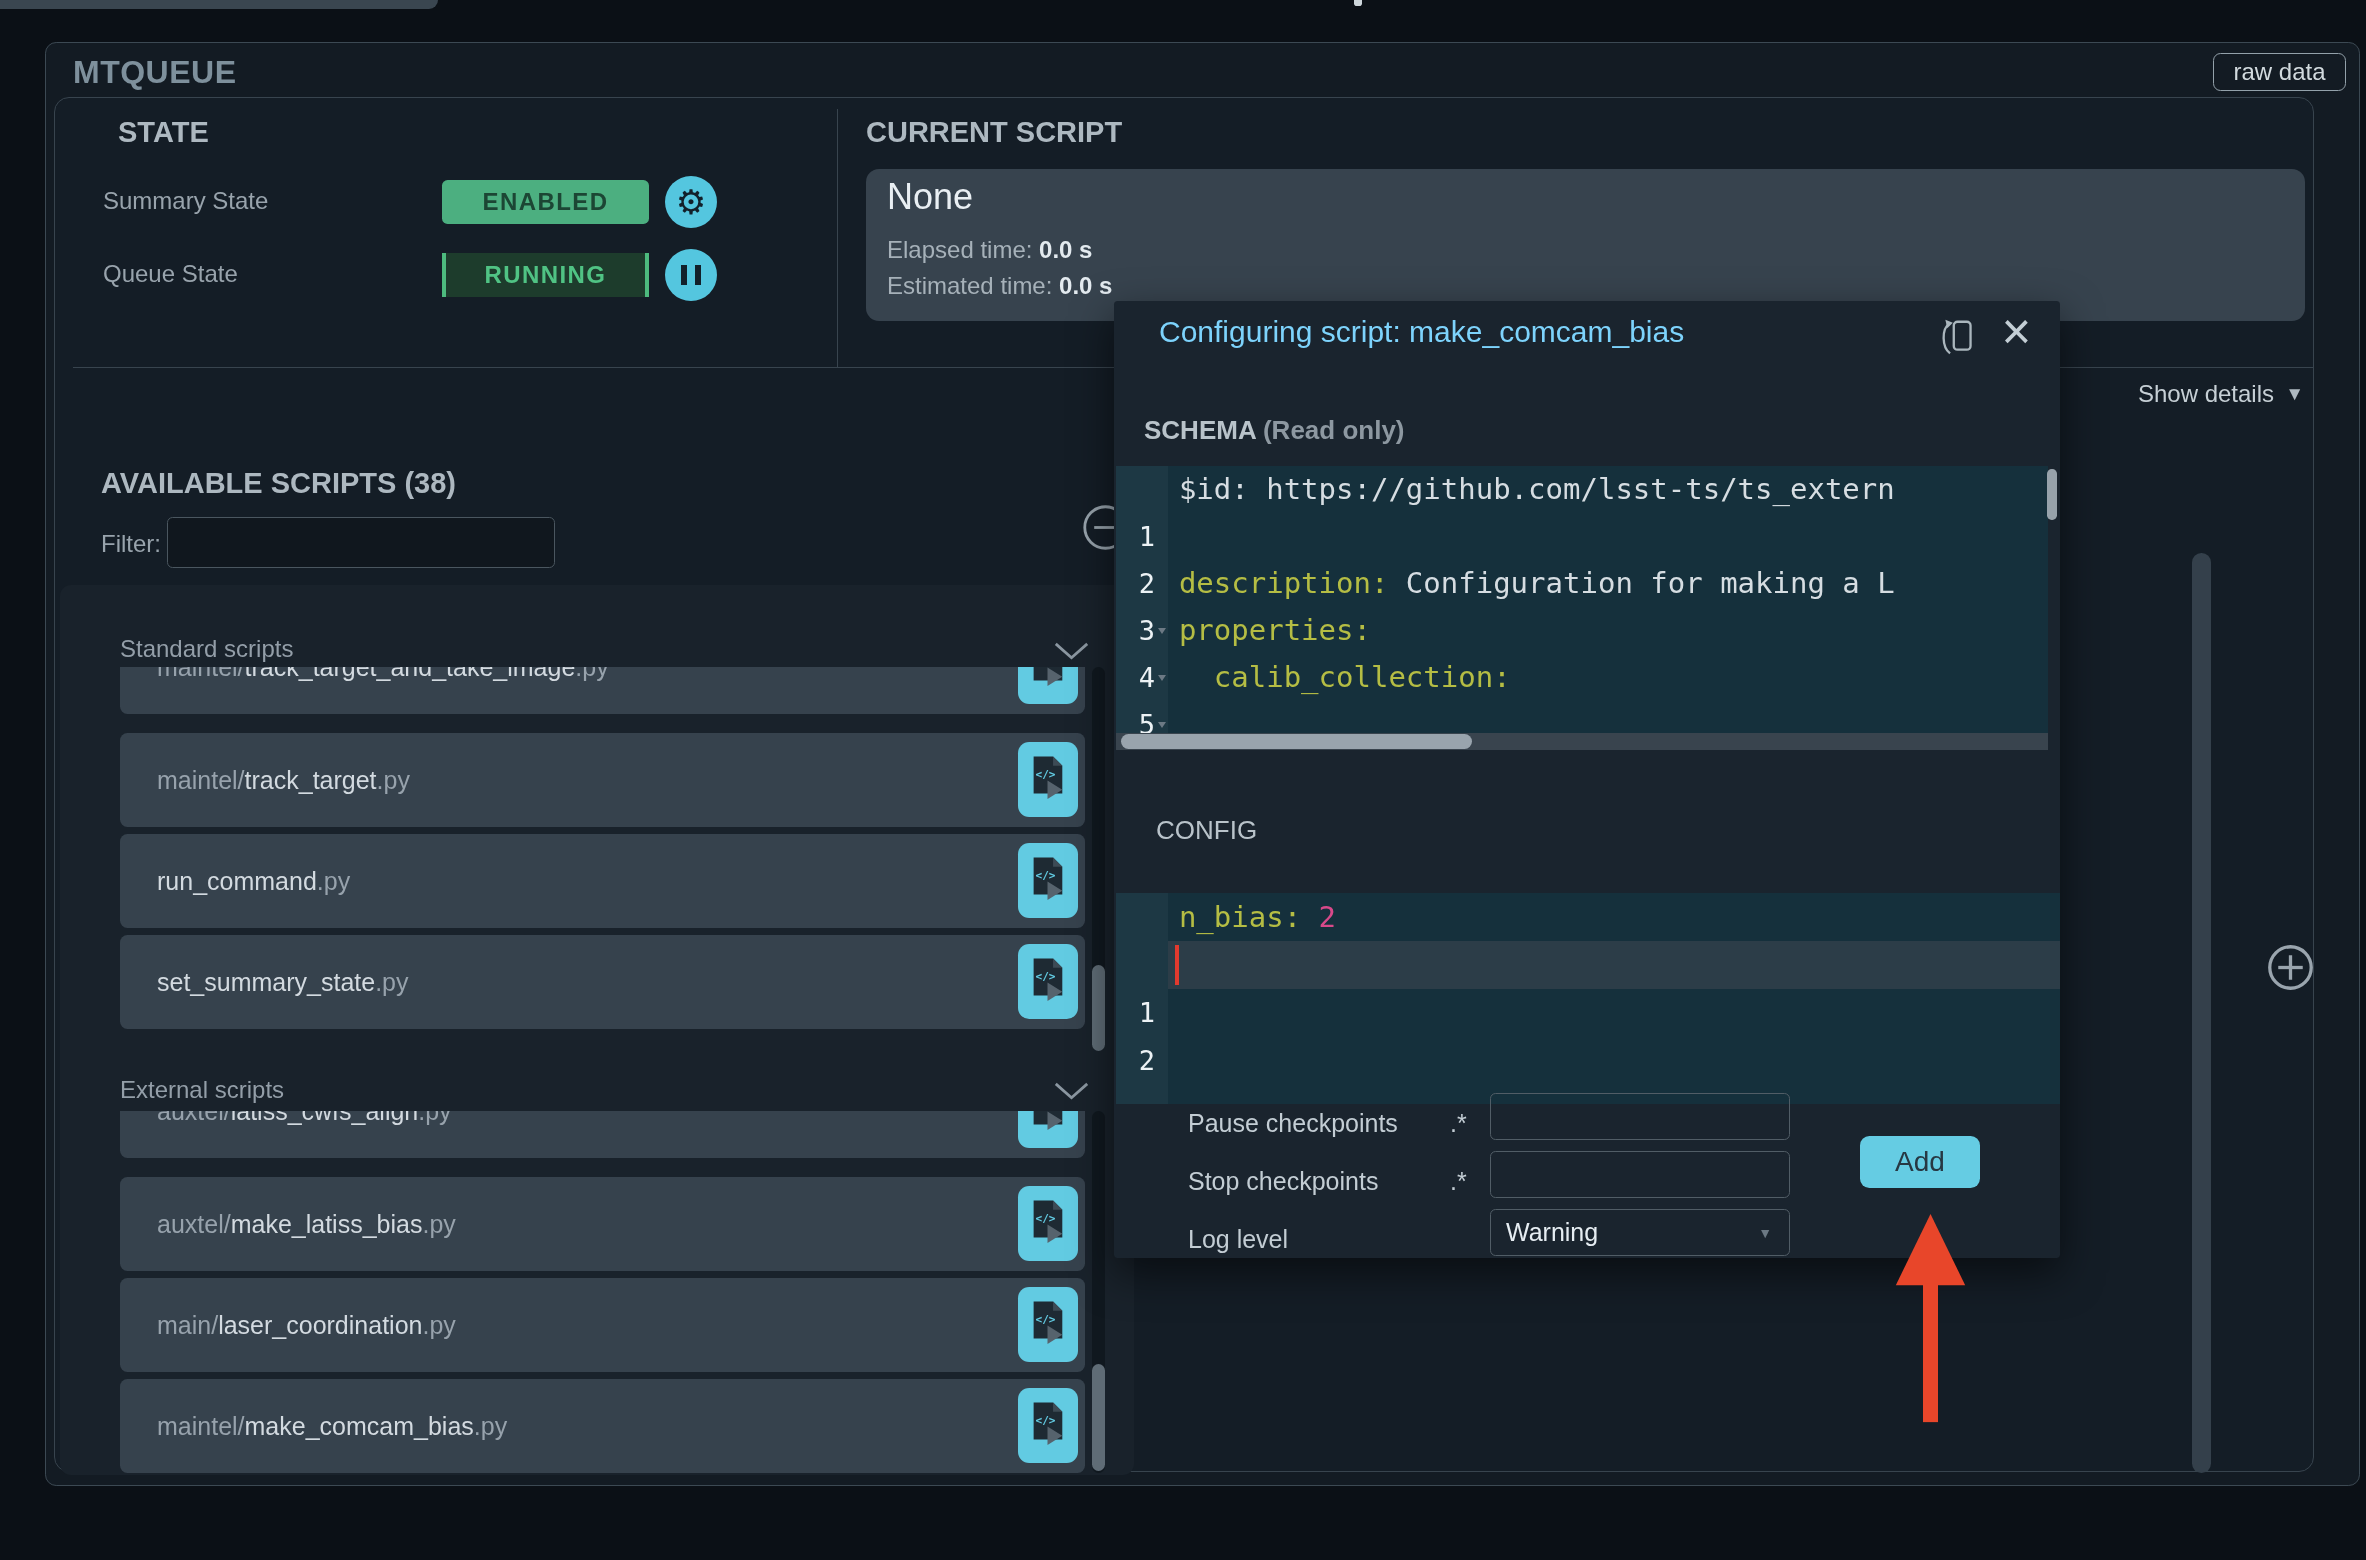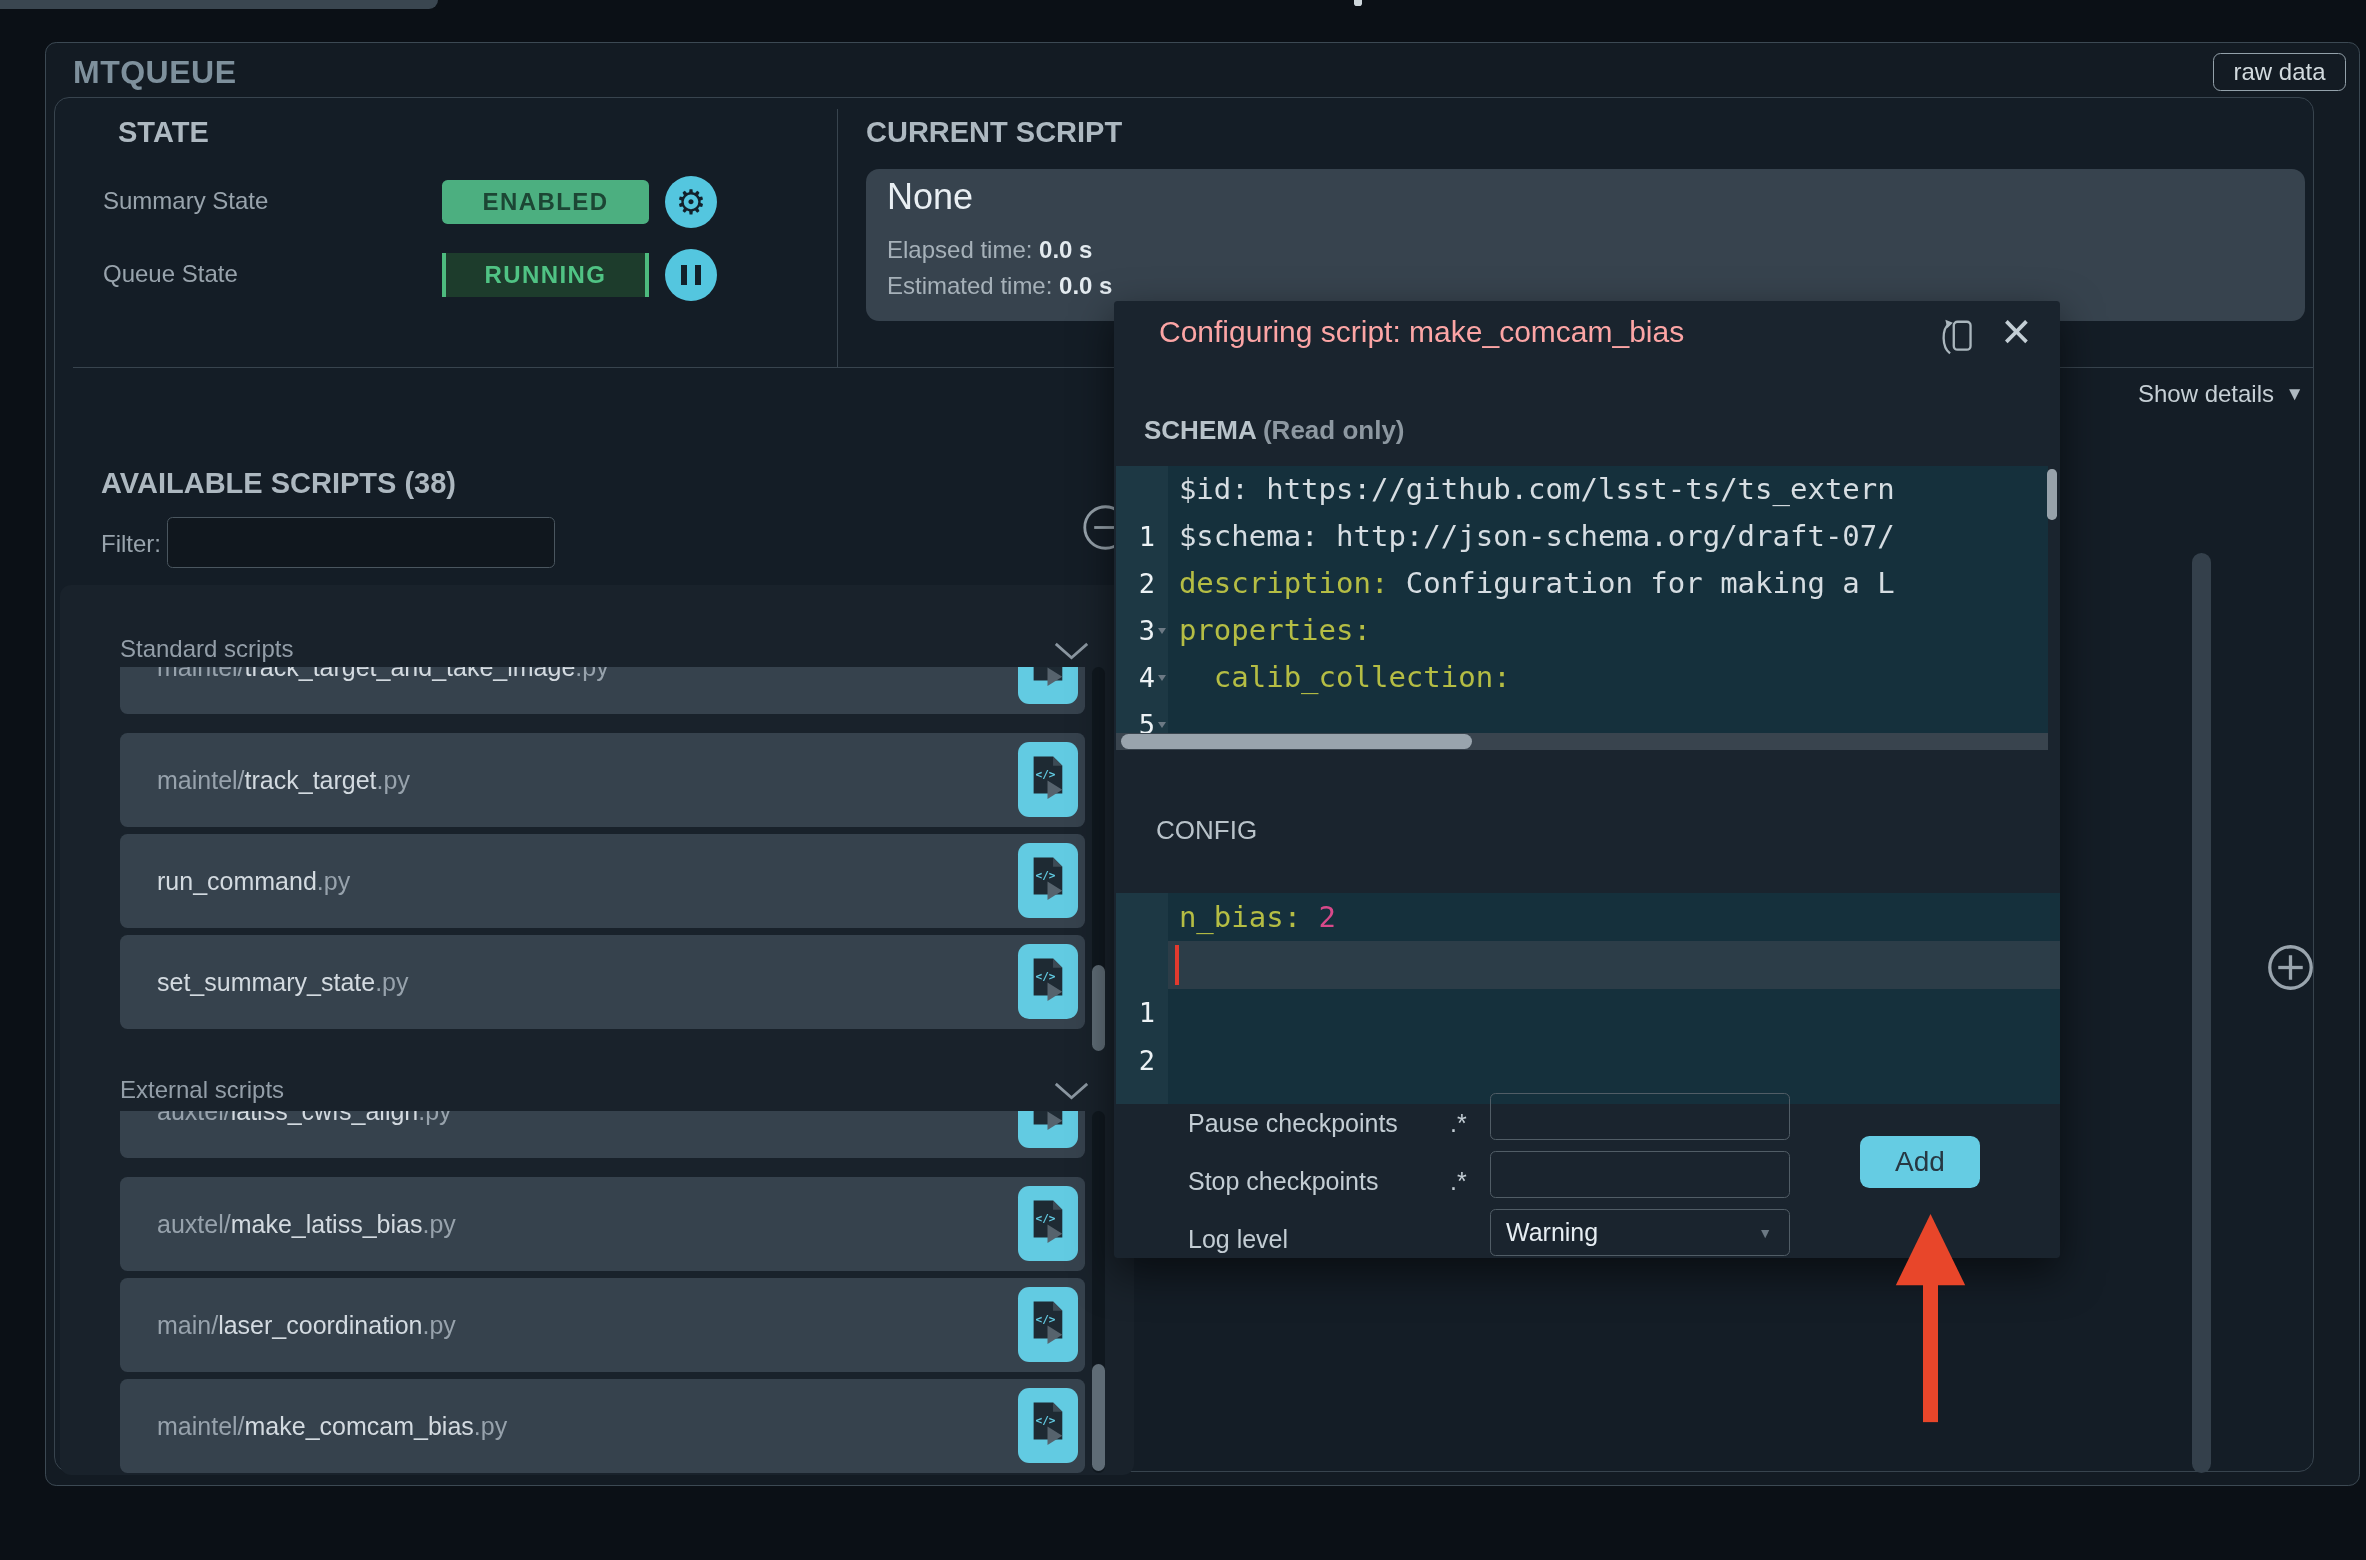--- a/index.html
+++ b/index.html
@@ -66,21 +66,21 @@
   .sb-track{position:absolute;left:1092px;width:13px;background:#10181f;border-radius:6.6px;}
   .sb-thumb{position:absolute;left:1092px;width:13px;background:#5f6c76;border-radius:6.6px;cursor:pointer;}
 
   
   .right-vbar{left:2192px;top:553px;width:19px;height:920px;background:#34404b;border-radius:9.4px;}
 
   
   .modal{left:1114px;top:301px;width:946px;height:957px;background:#1a242e;border-radius:3.7px;
          box-shadow:0 15px 41px rgba(0,0,0,.55);z-index:50;}
   .modal .m{position:absolute;}
-  .modal-title{left:45px;top:14px;font-size:30px;color:#fca5a5;}
+  .modal-title{left:45px;top:14px;font-size:30px;color:#7dd3fc;}
   .m-icon{cursor:pointer;}
   .close-x{left:879px;top:5.6px;width:47px;height:49px;display:flex;align-items:center;justify-content:center;
         font-size:51px;font-weight:300;color:#c3ced5;line-height:1;}
   .schema-h{left:30px;top:114px;font-size:26px;font-weight:bold;color:#b9c3ca;}
   .schema-h .note{color:#8d98a1;}
 
   .editor{background:#15303c;overflow:hidden;font-family:"DejaVu Sans Mono",monospace;}
   .schema-ed{left:1.9px;top:165px;width:932px;height:284px;}
   .code-line{position:relative;height:47px;line-height:47px;white-space:pre;}
   .gutter-col{position:absolute;left:0;top:0;width:52px;height:100%;background:#1d3844;}
@@ -343,21 +343,20 @@
 
         <div class="code-line">
           <span class="ln">1</span>
           
           <span class="code-text"><span class="tok-key"></span><span class="tok-plain">$id: https://github.com/lsst-ts/ts_extern</span></span>
         </div>
 
         <div class="code-line">
           <span class="ln">2</span>
           
-          <span class="code-text"><span class="tok-key"></span><span class="tok-plain">$schema: http://json-schema.org/draft-07/</span></span>
         </div>
 
         <div class="code-line">
           <span class="ln">3</span>
           
           <span class="code-text"><span class="tok-key">description:</span><span class="tok-plain"> Configuration for making a L</span></span>
         </div>
 
         <div class="code-line fold">
           <span class="ln">4</span>

